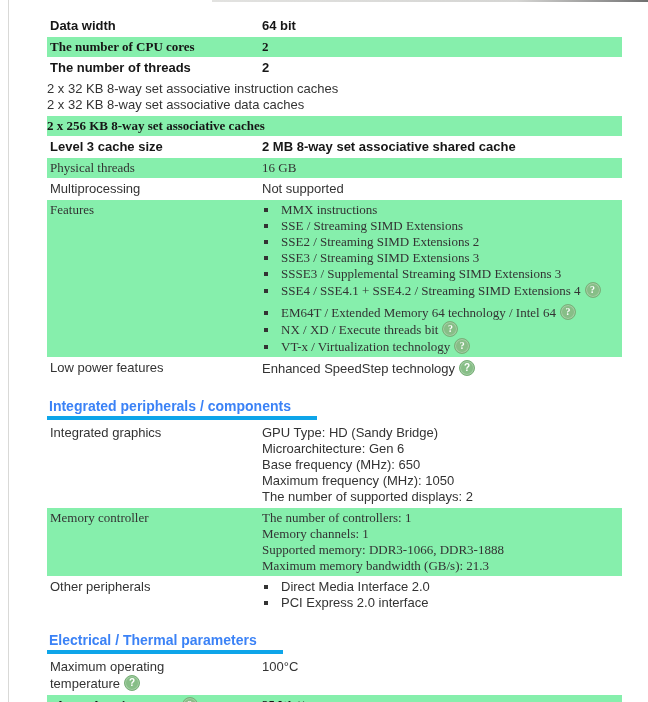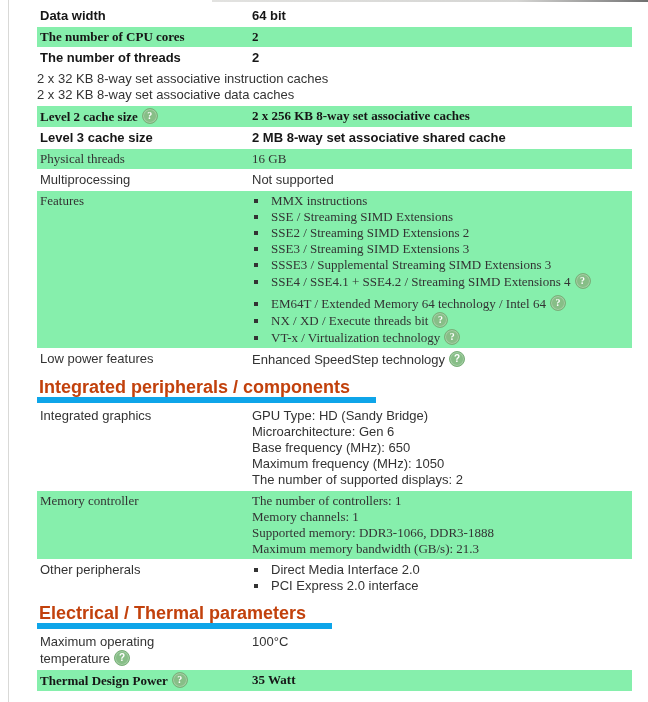--- a/index.html
+++ b/index.html
@@ -23,24 +23,24 @@
     display:inline-block;width:14px;height:14px;border-radius:50%;
     background:#87be87;border:1px solid #79b079;
     color:#ffffff;font-weight:bold;font-size:10px;line-height:14px;text-align:center;
     vertical-align:text-bottom;margin-left:4px;cursor:pointer;
     box-shadow:inset 0 0 0 1px rgba(255,255,255,0.25);
   }
   ul.bullets{margin:0;padding:0 0 0 17px;list-style:square outside;}
   ul.bullets li{margin:0;padding-left:2px;}
   ul.bullets li.gap{margin-top:5px;}
   .section-header{
-    display:inline-block;font-weight:bold;font-size:18px;line-height:16px;color:#c2410c;
-    border-bottom:6px solid #0ea5e9;padding:0 26px 2px 2px;margin:5px 0 3px 0;
+    display:inline-block;font-weight:bold;font-size:14px;line-height:16px;color:#3b82f6;
+    border-bottom:4px solid #0ea5e9;padding:0 26px 2px 2px;margin:5px 0 3px 0;
   }
-  .section{margin:4px;}
+  .section{margin:14px;}
 </style>
 </head>
 <body>
 
 <div>
   <div class="left-rule"></div>
   <div class="top-rule"></div>
   <div class="content">
       <div class="section">
         <div class="spec-row bold">
@@ -61,21 +61,20 @@
             <div class="value-line"><span>2</span></div>
           </div>
         </div>
         <div class="spec-row">
           <div class="cell-value">
             <div class="value-line"><span>2 x 32 KB 8-way set associative instruction caches</span></div>
             <div class="value-line"><span>2 x 32 KB 8-way set associative data caches</span></div>
           </div>
         </div>
         <div class="spec-row alt bold">
-          <div class="cell-label"><span class="label-text">Level 2 cache size</span><span class="help">?</span></div>
           <div class="cell-value">
             <div class="value-line"><span>2 x 256 KB 8-way set associative caches</span></div>
           </div>
         </div>
         <div class="spec-row bold">
           <div class="cell-label"><span class="label-text">Level 3 cache size</span></div>
           <div class="cell-value">
             <div class="value-line"><span>2 MB 8-way set associative shared cache</span></div>
           </div>
         </div>

